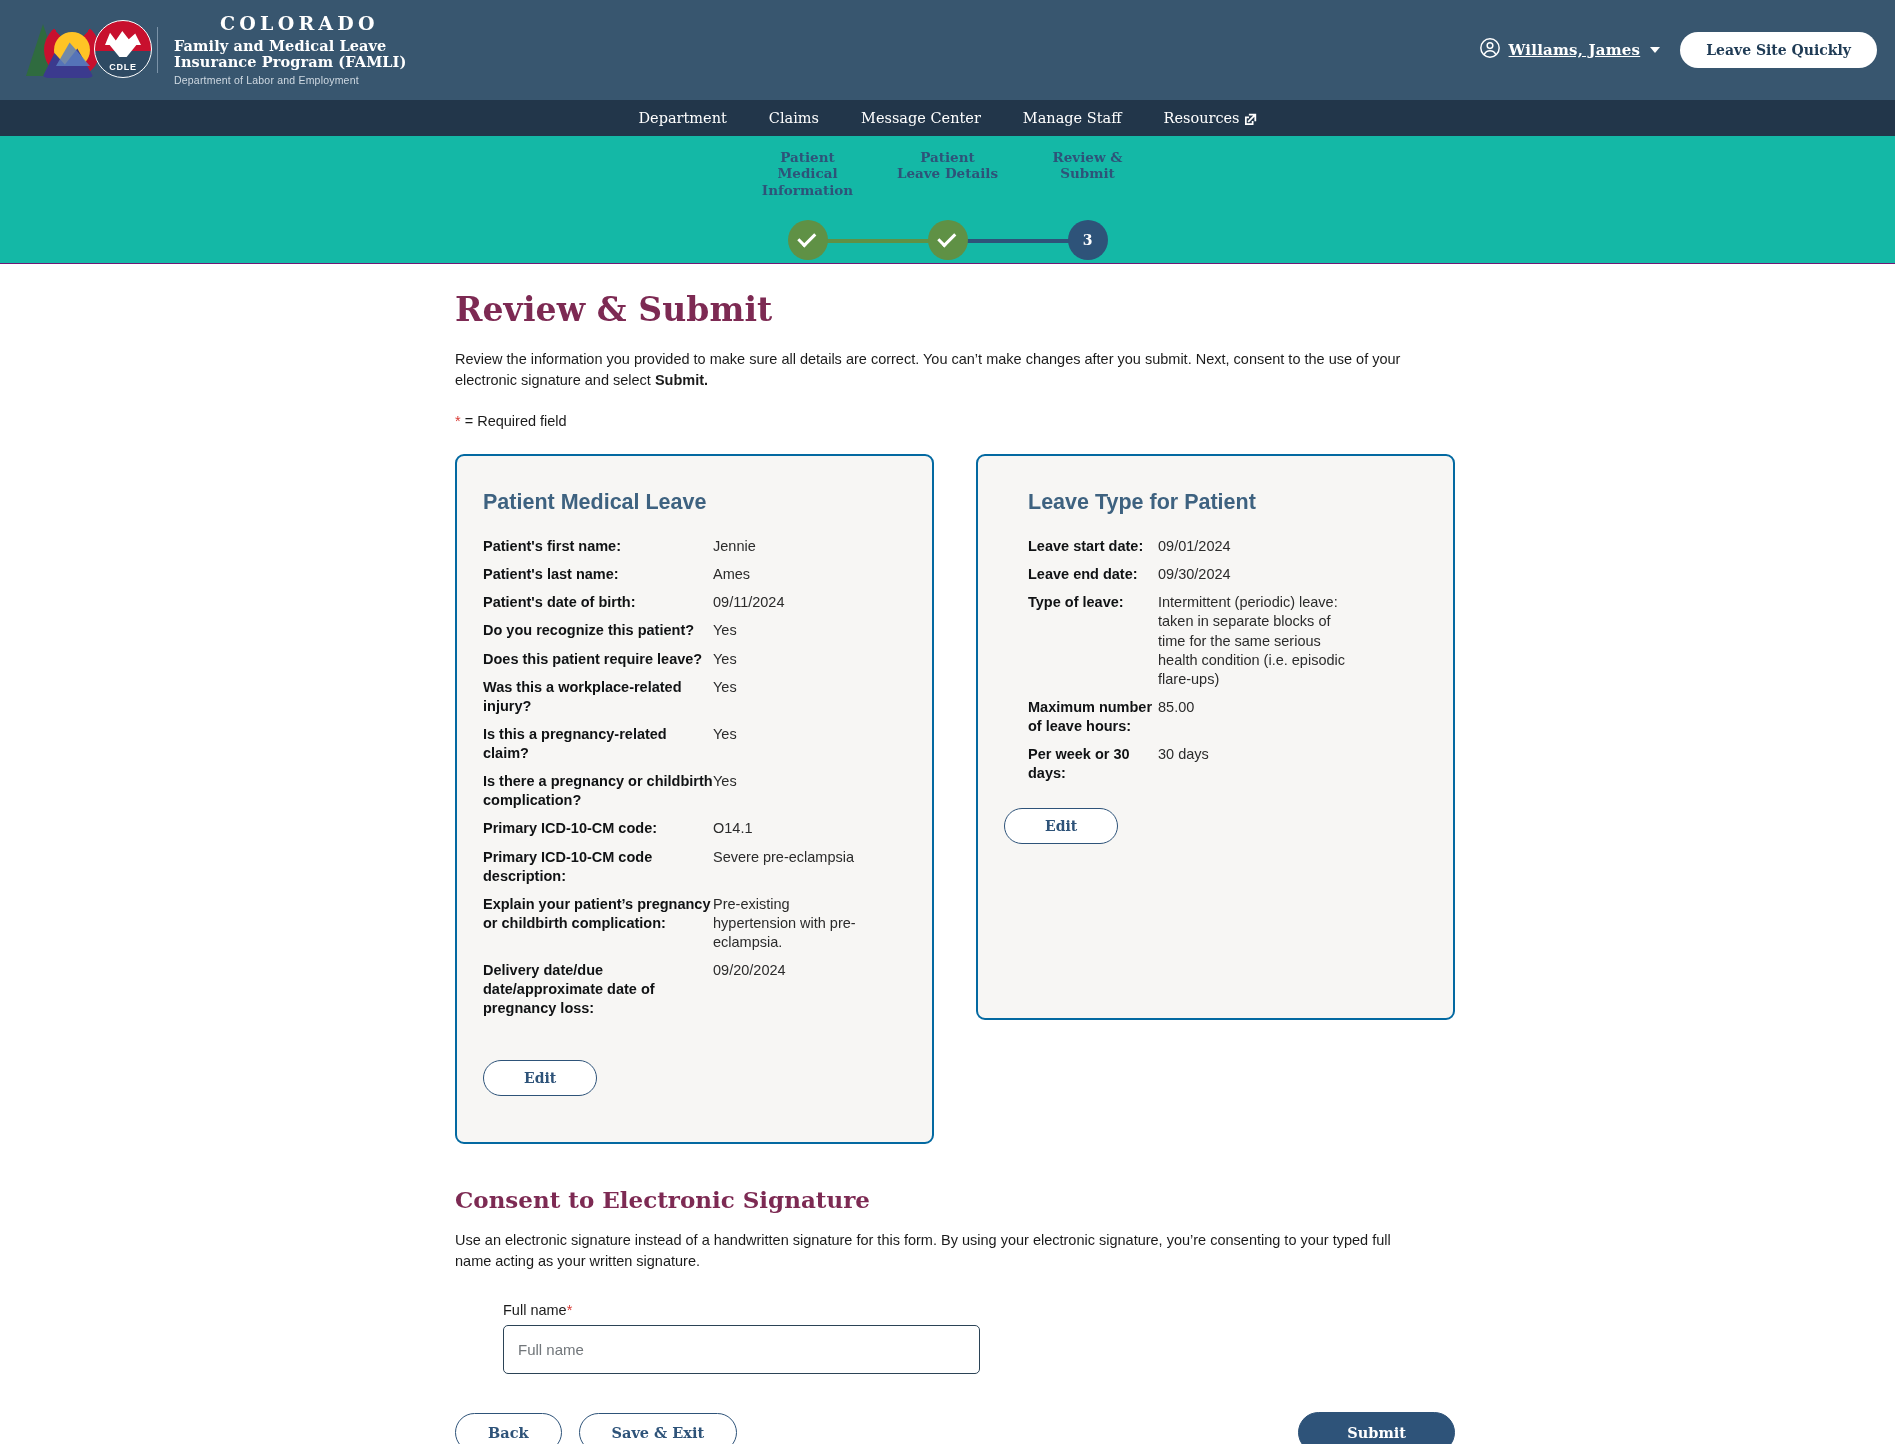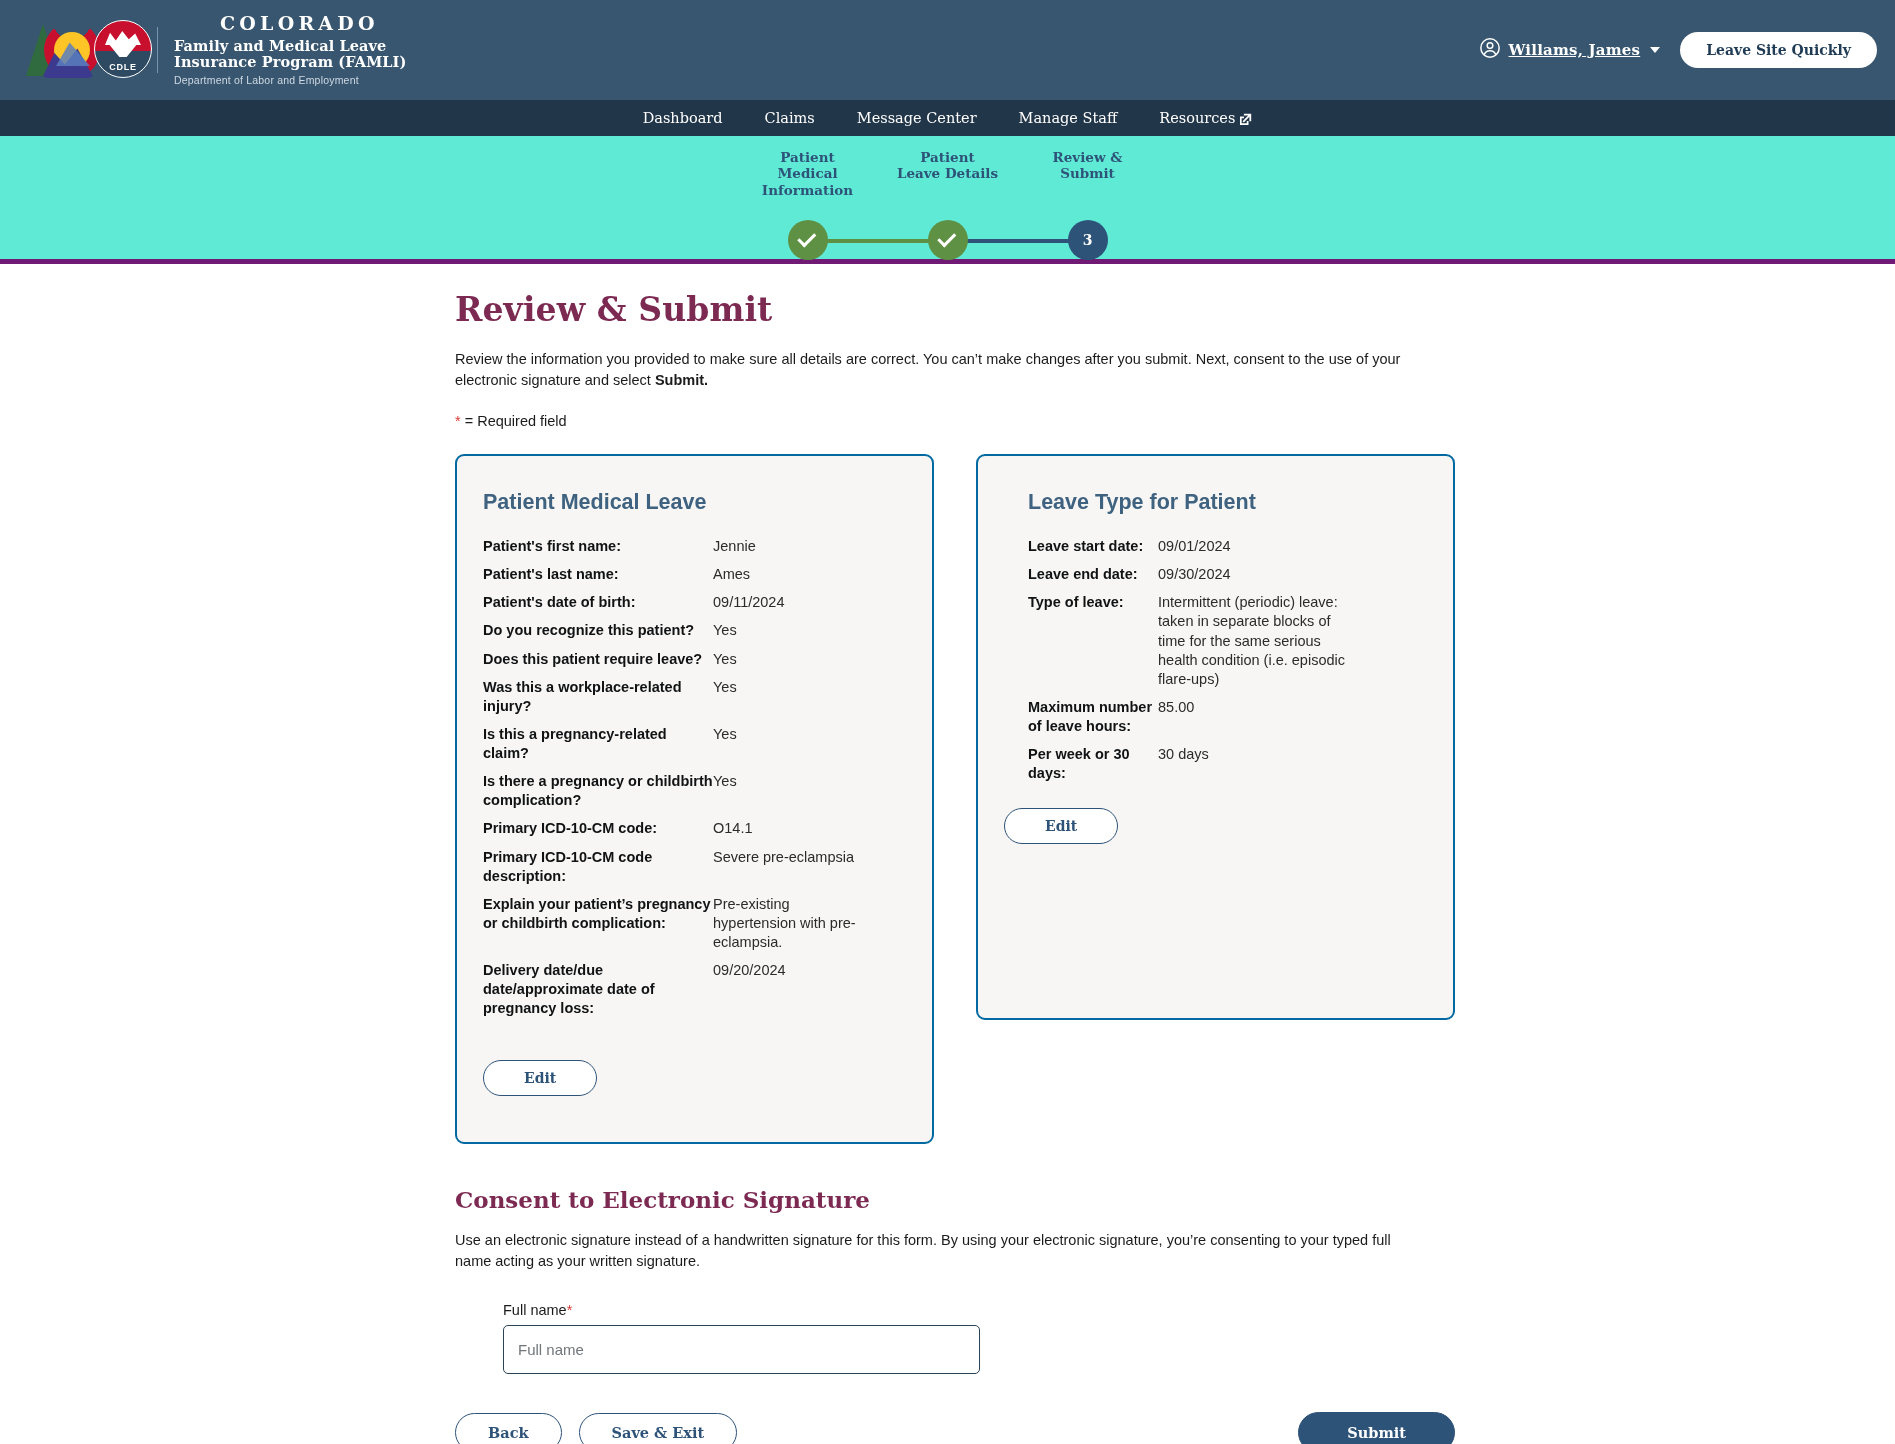--- a/index.html
+++ b/index.html
@@ -113,22 +113,22 @@
     height:36px; background:#22364a; display:flex; align-items:center; justify-content:center; gap:0;
   }
   .nav-item {
     color:#ffffff; font-family:"DejaVu Serif", serif; font-size:14.5px;
     padding:0 21px; cursor:pointer; display:flex; align-items:center; gap:4px; white-space:nowrap;
   }
   .ext-icon { display:inline-block; width:13px; height:13px; position:relative; top:1px; }
 
   
   .stepper-band {
-    background:#5eead4; height:128px; position:relative;
-    border-bottom:5px solid #701a75;
+    background:#14b8a6; height:128px; position:relative;
+    border-bottom:1px solid #701a75;
   }
   .stepper {
     position:absolute; left:50%; transform:translateX(-50%); top:0;
     width:420px; height:128px;
   }
   .step-labels { display:flex; position:absolute; top:13px; left:0; width:100%; }
   .step-label {
     width:140px; text-align:center; color:#2e5379;
     font-family:"DejaVu Serif", serif; font-weight:bold; font-size:13.5px; line-height:1.22;
   }
@@ -273,21 +273,21 @@
       </span>
       <span class="uname">Willams, James</span>
       <span class="caret"></span>
     </div>
     <button class="leave-btn">Leave Site Quickly</button>
   </div>
 </header>
 
 <nav class="main-nav">
   <div class="nav-item">
-    <span>Dashboard</span>
+    <span>Department</span>
   </div>
   <div class="nav-item">
     <span>Claims</span>
   </div>
   <div class="nav-item">
     <span>Message Center</span>
   </div>
   <div class="nav-item">
     <span>Manage Staff</span>
   </div>

